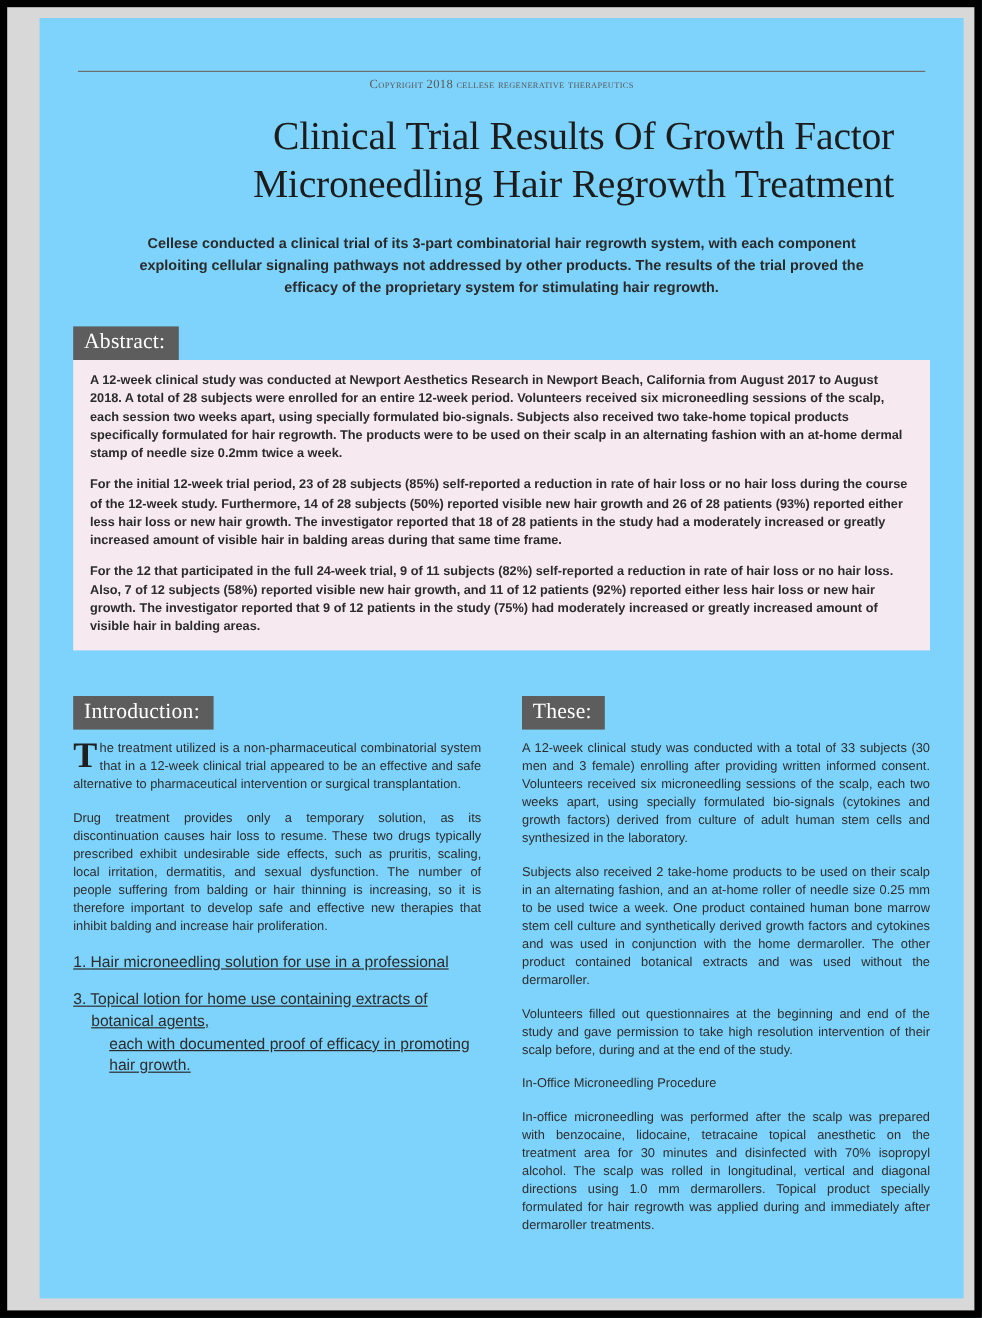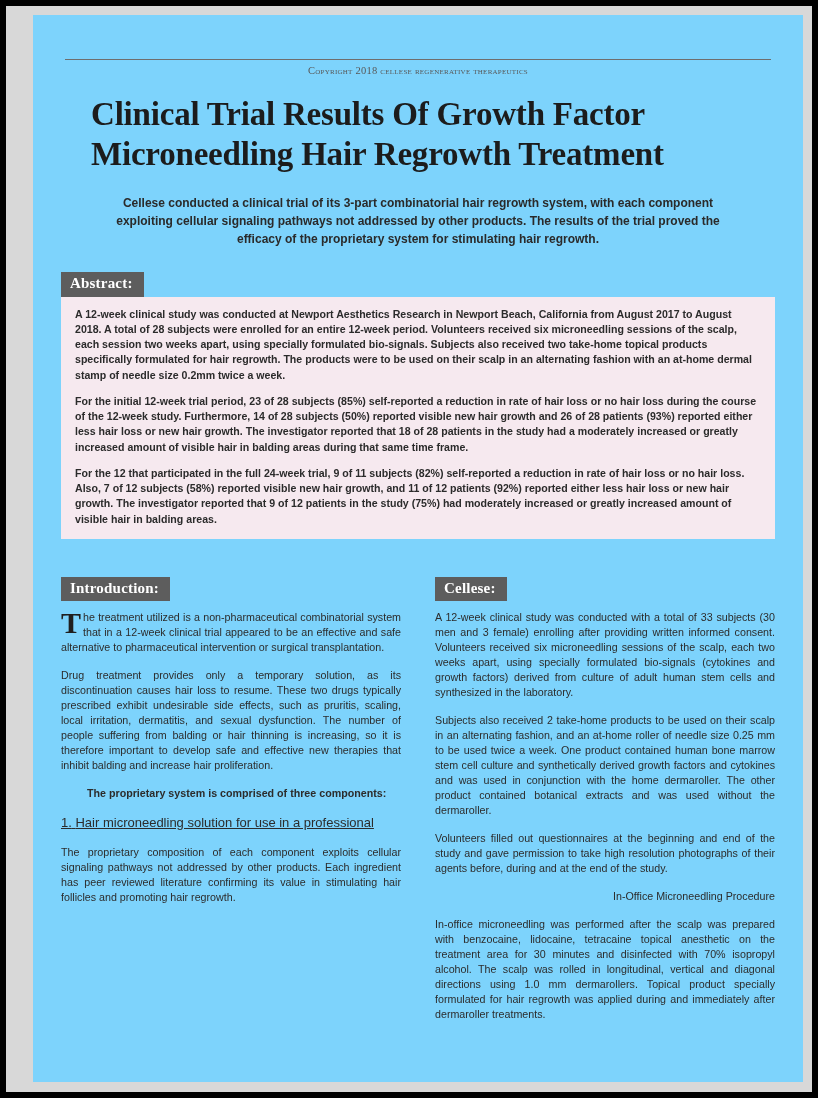--- a/index.html
+++ b/index.html
@@ -50,45 +50,45 @@
     color: #585858;
     font-variant: small-caps;
     text-transform: lowercase;
     margin-top: 5px;
   }
   .copyright::first-letter { text-transform: uppercase; }
 
   .doc-title {
     font-family: "Liberation Serif", serif;
     font-size: 33px;
-    font-weight: 700;
+    font-weight: 400;
     color: #1c1c1c;
-    text-align: left;
+    text-align: right;
     line-height: 1.22;
     margin: 18px 34px 0 34px;
     letter-spacing: -0.2px;
   }
 
   .doc-subtitle {
     text-align: center;
     font-size: 12px;
     font-weight: 700;
     color: #2a2a2a;
     line-height: 1.52;
     margin: 19px 50px 0 50px;
   }
 
   
   .section-badge {
     display: inline-block;
     background: #5d5d5d;
     color: #ffffff;
     font-family: "Liberation Serif", serif;
-    font-size: 15px;
-    font-weight: 700;
+    font-size: 18px;
+    font-weight: 400;
     padding: 2px 11px 4px 9px;
     line-height: 1.22;
     letter-spacing: 0.2px;
   }
 
   
   .abstract-wrap { margin-top: 24px; padding: 0 4px; }
   .abstract-box {
     background: #f6e9ef;
     padding: 10px 14px 12px 14px;
@@ -111,21 +111,21 @@
   }
   .col { flex: 1 1 0; min-width: 0; }
   .col-body { margin-top: 9px; }
   .col-body p {
     margin: 0 0 13px 0;
     font-size: 10.7px;
     color: #2c2c2c;
     line-height: 1.40;
     text-align: justify;
   }
-  .col-body p.nojust { text-align: right; }
+  .col-body p.nojust { text-align: left; }
   .col-body p:last-child { margin-bottom: 0; }
 
   
   .dropcap-para { position: relative; }
   .dropcap-para .dropcap {
     float: left;
     font-family: "Liberation Serif", serif;
     font-size: 30px;
     font-weight: 700;
     line-height: 25px;
@@ -195,39 +195,42 @@
       <div class="col">
         <span class="section-badge">Introduction:</span>
         <div class="col-body">
 
           <p class="dropcap-para">
             <span class="dropcap">T</span><span>he treatment utilized is a non-pharmaceutical combinatorial system that in a 12-week clinical trial appeared to be an effective and safe alternative to pharmaceutical intervention or surgical transplantation.</span>
           </p>
 
           <p>Drug treatment provides only a temporary solution, as its discontinuation causes hair loss to resume. These two drugs typically prescribed exhibit undesirable side effects, such as pruritis, scaling, local irritation, dermatitis, and sexual dysfunction. The number of people suffering from balding or hair thinning is increasing, so it is therefore important to develop safe and effective new therapies that inhibit balding and increase hair proliferation.</p>
 
-          <p class="lead-in">The proprietary system is comprised of three components:</p>
 
           <ol class="components">
             <li>
               <span>1.</span>
               <span>Hair microneedling solution for use in a professional</span>
             </li>
+            <li>
+              <span>3.</span>
+              <span>Topical lotion for home use containing extracts of botanical agents,</span>
+              <span class="cont">each with documented proof of efficacy in promoting hair growth.</span>
+            </li>
           </ol>
 
-          <p>The proprietary composition of each component exploits cellular signaling pathways not addressed by other products. Each ingredient has peer reviewed literature confirming its value in stimulating hair follicles and promoting hair regrowth.</p>
         </div>
       </div>
 
       <div class="col">
-        <span class="section-badge">Cellese:</span>
+        <span class="section-badge">These:</span>
         <div class="col-body">
           <p>A 12-week clinical study was conducted with a total of 33 subjects (30 men and 3 female) enrolling after providing written informed consent.  Volunteers received six microneedling sessions of the scalp, each two weeks apart, using specially formulated bio-signals (cytokines and growth factors) derived from culture of adult human stem cells and synthesized in the laboratory.</p>
           <p>Subjects also received 2 take-home products to be used on their scalp in an alternating fashion, and an at-home roller of needle size 0.25 mm to be used twice a week. One product contained human bone marrow stem cell culture and synthetically derived growth factors and cytokines and was used in conjunction with the home dermaroller. The other product contained botanical extracts and was used without the dermaroller.</p>
-          <p>Volunteers filled out questionnaires at the beginning and end of the study and gave permission to take high resolution photographs of their agents before, during and at the end of the study.</p>
+          <p>Volunteers filled out questionnaires at the beginning and end of the study and gave permission to take high resolution intervention of their scalp before, during and at the end of the study.</p>
           <p class="subhead nojust">In-Office Microneedling Procedure</p>
           <p>In-office microneedling was performed after the scalp was prepared with benzocaine, lidocaine, tetracaine topical anesthetic on the treatment area for 30 minutes and disinfected with 70% isopropyl alcohol. The scalp was rolled in longitudinal, vertical and diagonal directions using 1.0 mm dermarollers. Topical product specially formulated for hair regrowth was applied during and immediately after dermaroller treatments.</p>
         </div>
       </div>
 
     </div>
 
   </div>
  </div>
 </div>

